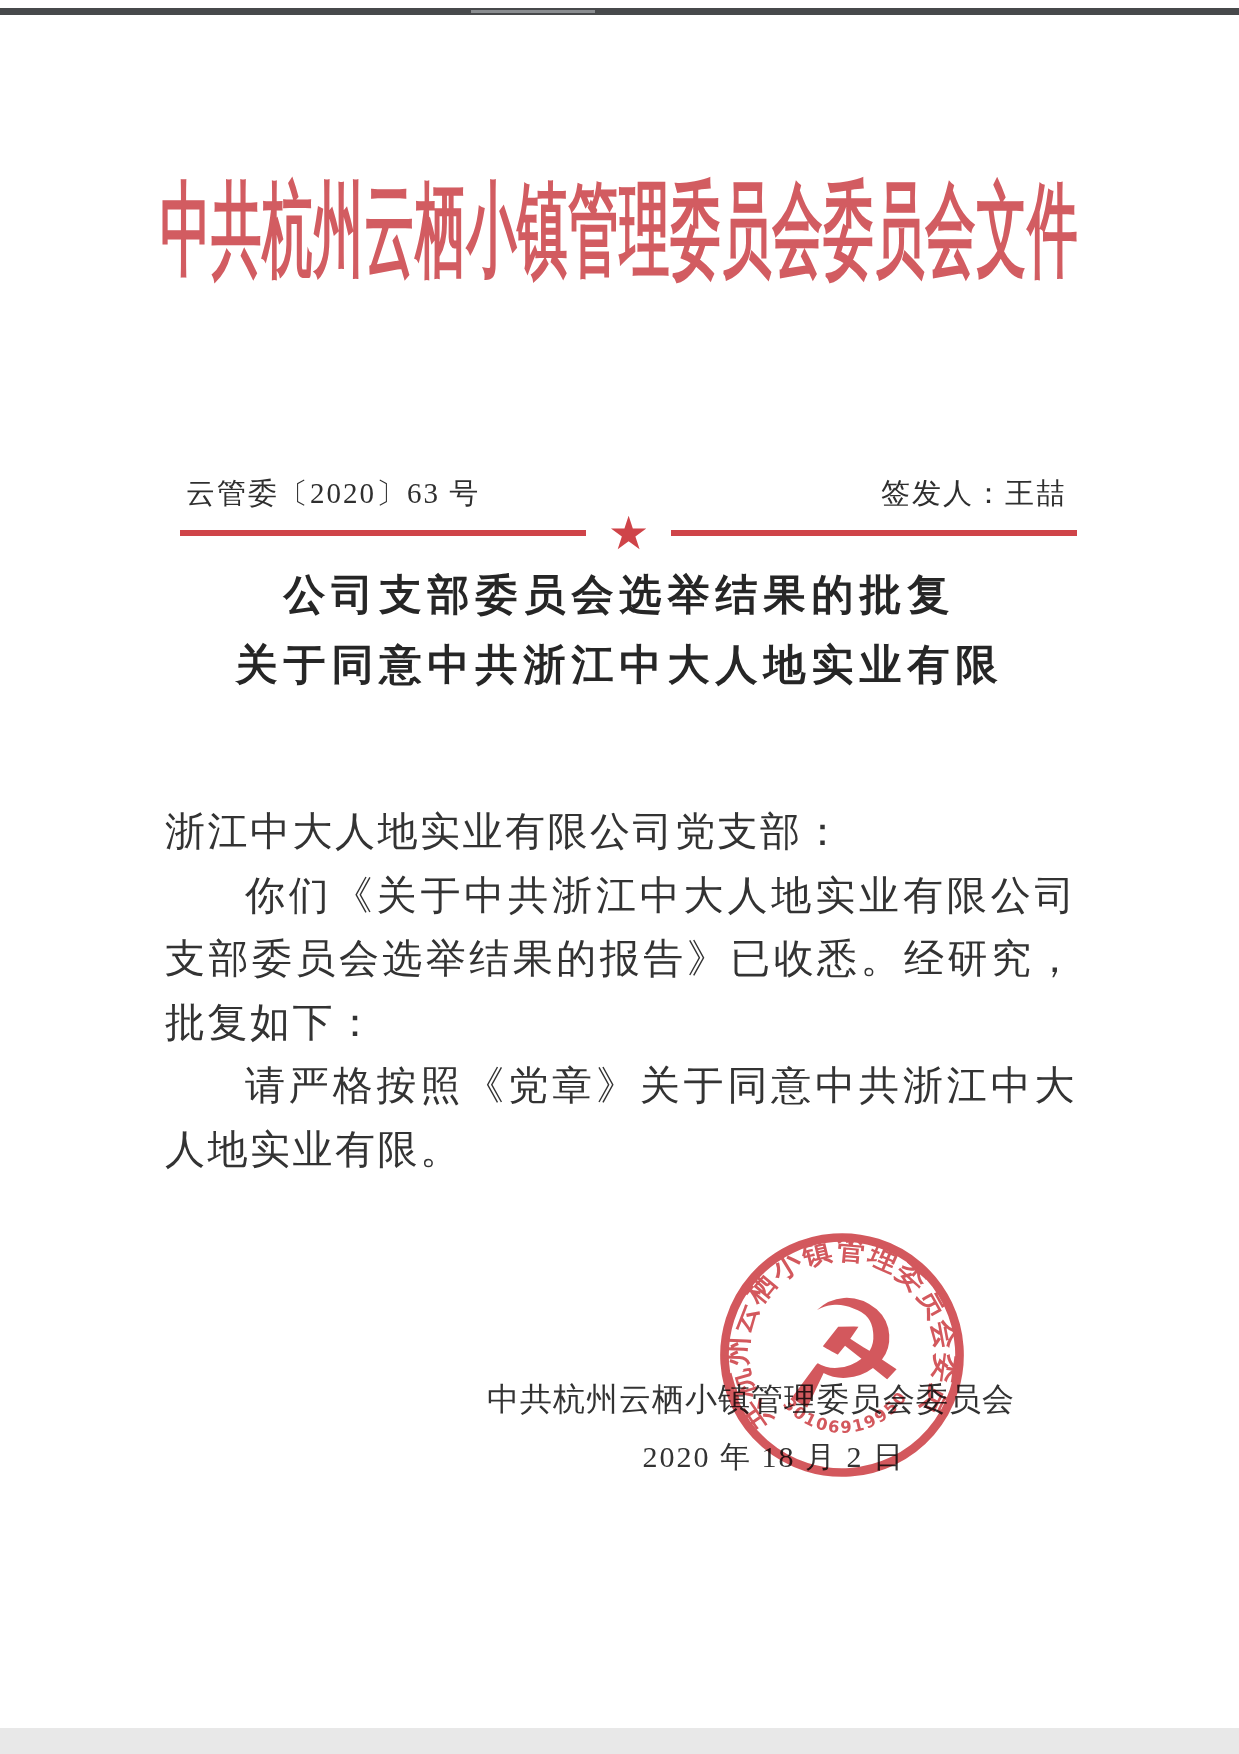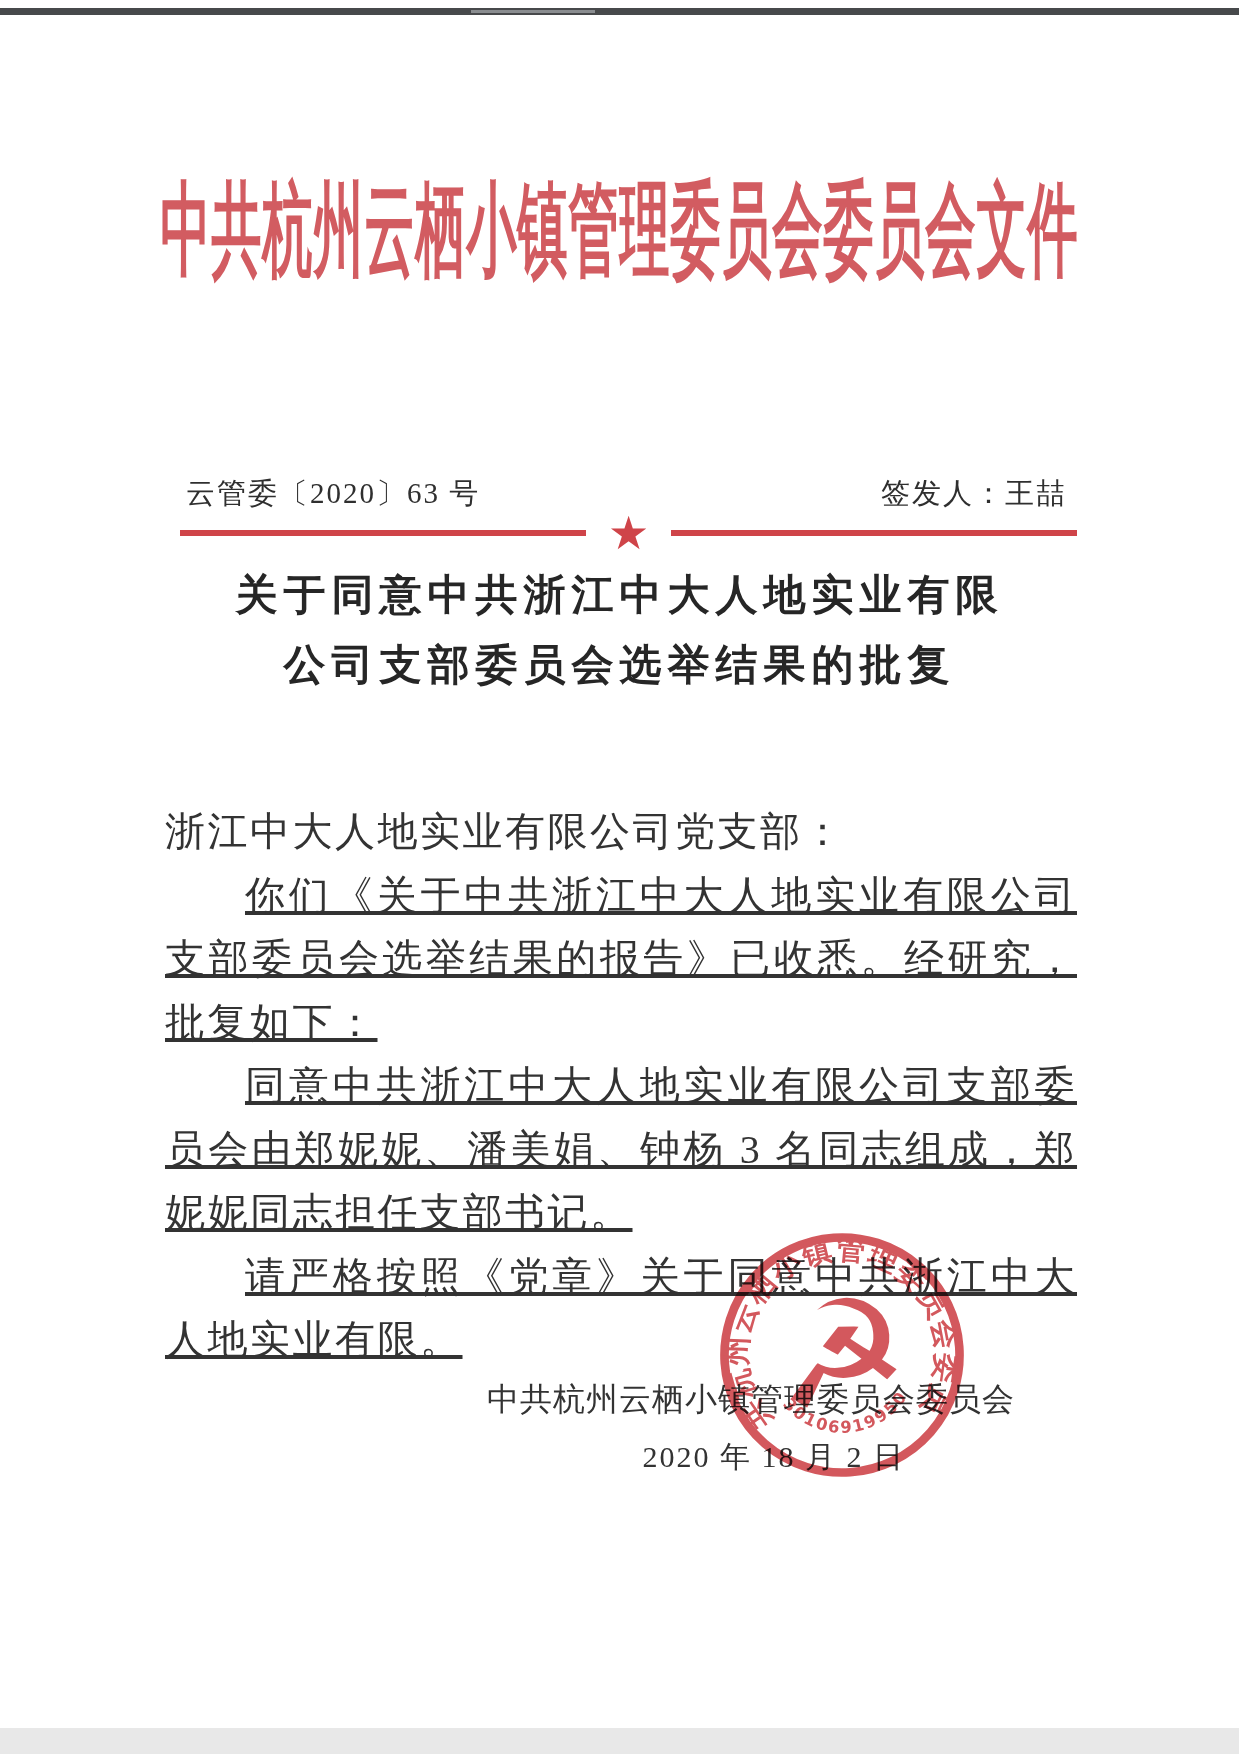--- a/index.html
+++ b/index.html
@@ -85,21 +85,21 @@
   .body-text {
     position: absolute;
     top: 800px; left: 165px; width: 912px;
     font-size: 40px;
     line-height: 63.5px;
     letter-spacing: 2.5px;
     color: var(--text-dark, #333333);
     text-align: justify;
   }
   .body-text p { margin: 0; }
-  .body-text p.indent { text-indent: 2em; text-decoration: underline; }
+  .body-text p.indent { text-indent: 2em; }
 
   
   .sig-org {
     position: absolute;
     top: 1378px; right: 224px;
     font-size: 32px;
     letter-spacing: 1px;
     color: var(--text-dark, #333333);
     white-space: nowrap;
   }
@@ -140,28 +140,27 @@
     <span>签发人：王喆</span>
   </div>
 
   <div class="rule-row">
     <span class="rule-bar"></span>
     <span class="rule-star">★</span>
     <span class="rule-bar"></span>
   </div>
 
   <div class="doc-title">
+    <div>公司支部委员会选举结果的批复</div>
     <div>关于同意中共浙江中大人地实业有限</div>
-    <div>公司支部委员会选举结果的批复</div>
   </div>
 
   <div class="body-text">
     <p>浙江中大人地实业有限公司党支部：</p>
     <p class="indent">你们《关于中共浙江中大人地实业有限公司支部委员会选举结果的报告》已收悉。经研究，批复如下：</p>
-    <p class="indent">同意中共浙江中大人地实业有限公司支部委员会由郑妮妮、潘美娟、钟杨 3 名同志组成，郑妮妮同志担任支部书记。</p>
     <p class="indent">请严格按照《党章》关于同意中共浙江中大人地实业有限。</p>
   </div>
 
   <div class="sig-org">中共杭州云栖小镇管理委员会委员会</div>
   <div class="sig-date">2020 年 18 月 2 日</div>
 
   <div class="seal">
     <svg viewBox="-136 -136 272 272" width="272" height="262">
       <circle class="ring" r="122"></circle>
       <defs>

